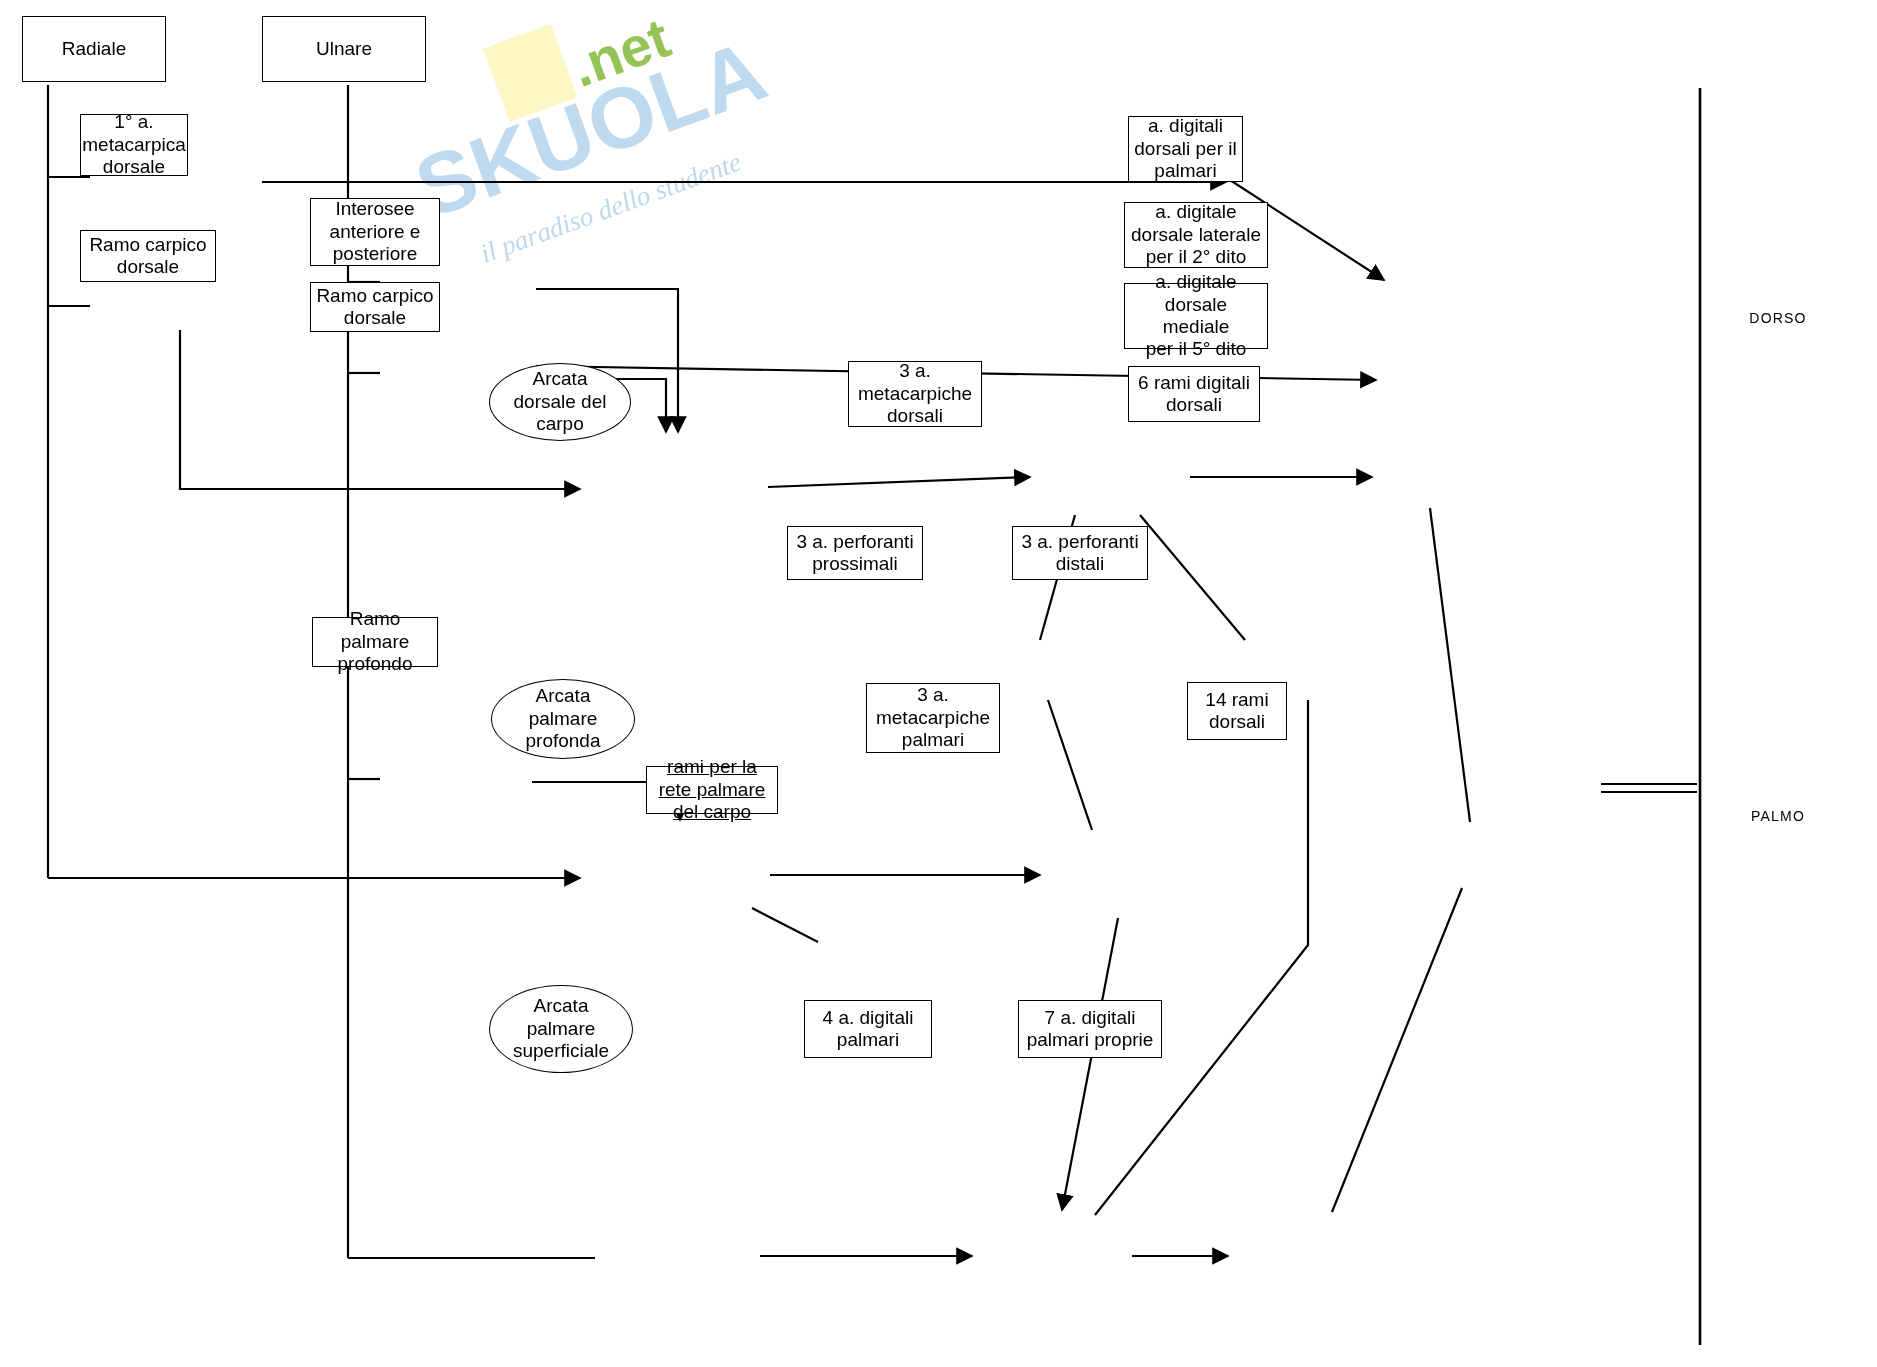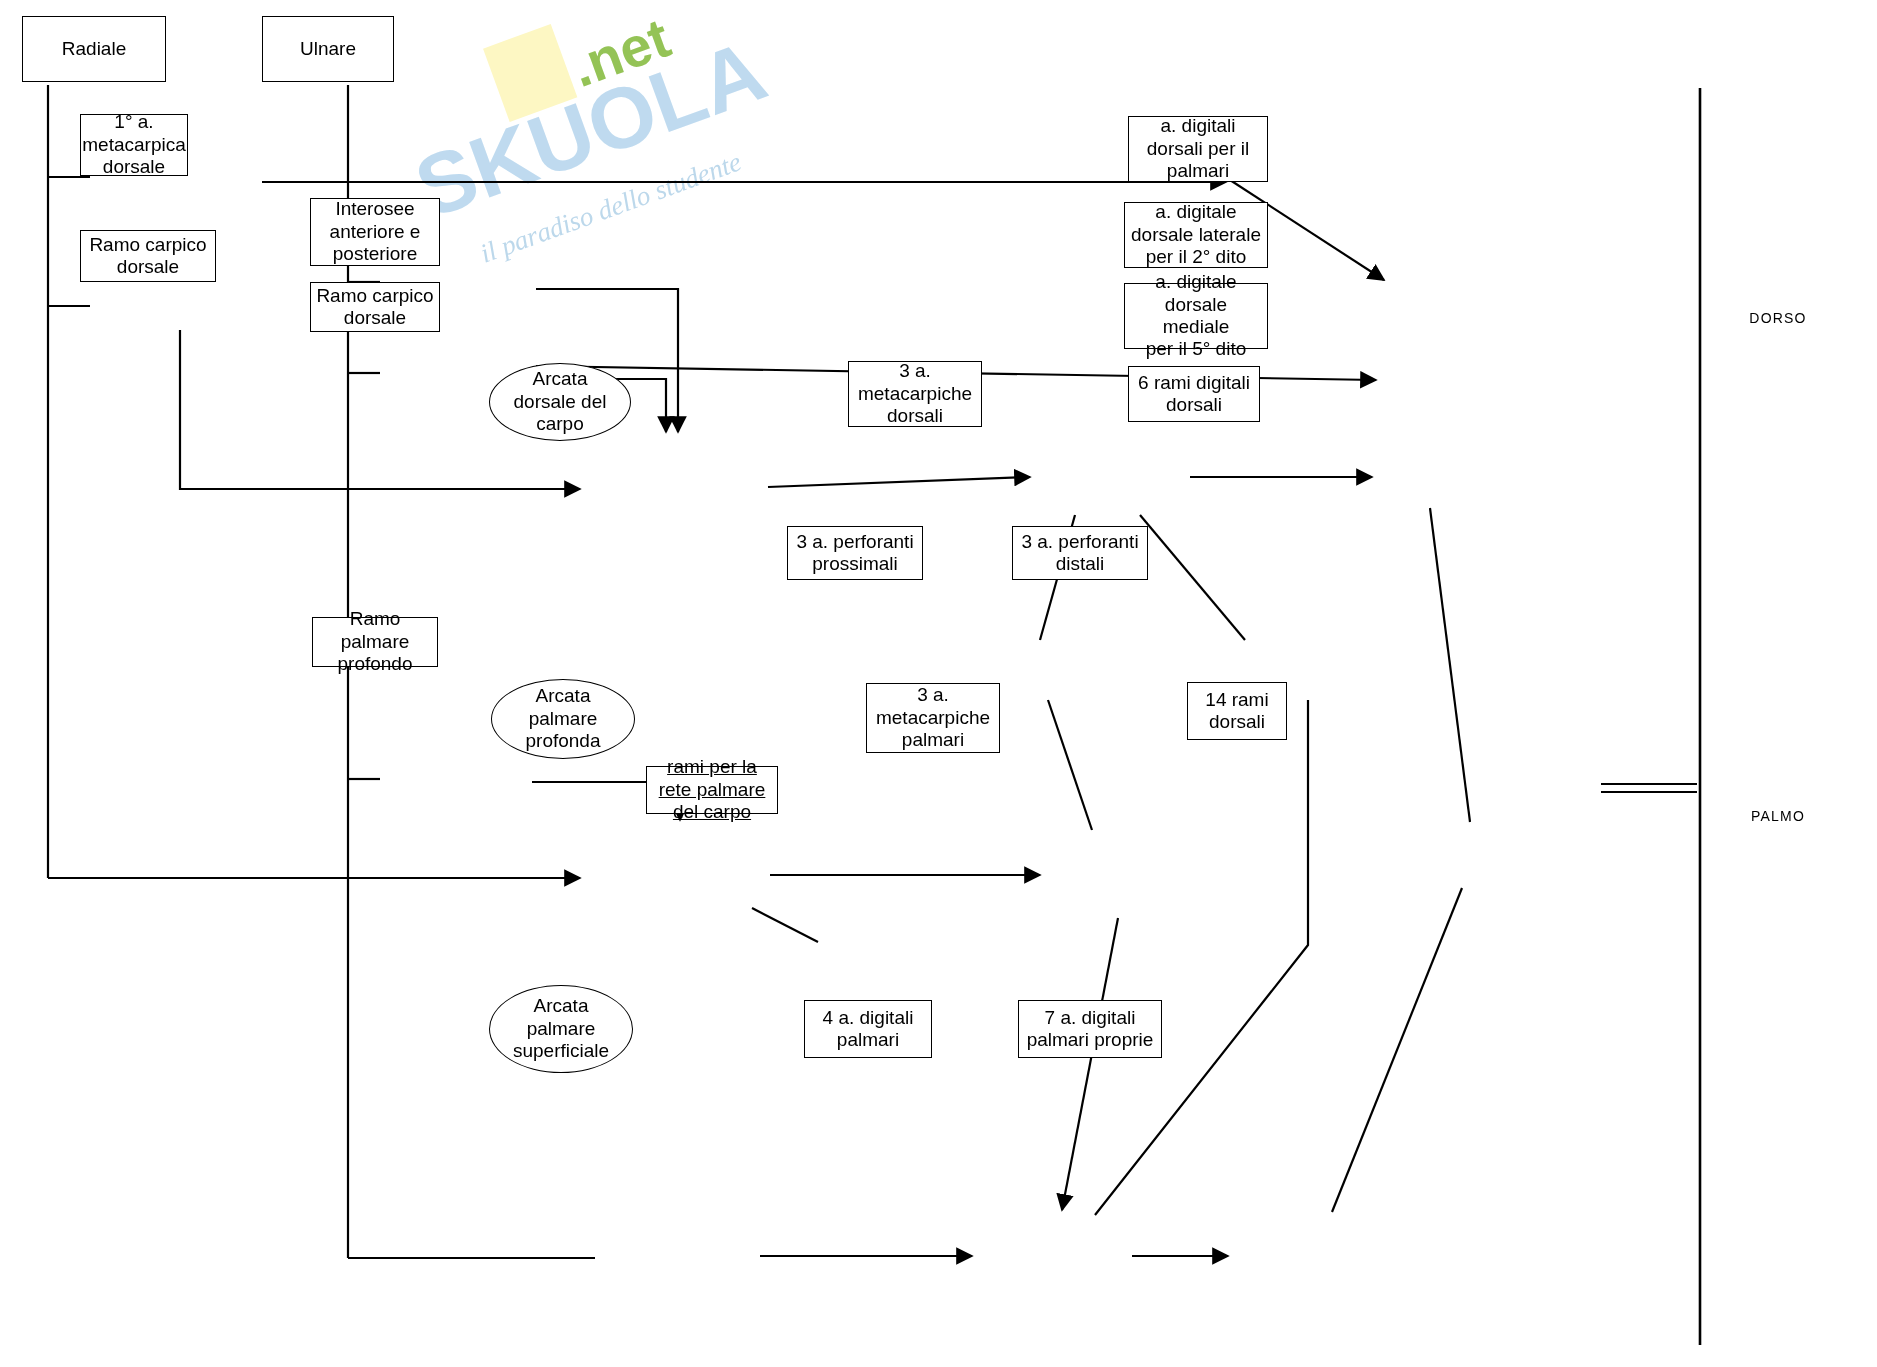--- a/index.html
+++ b/index.html
@@ -143,21 +143,21 @@
       <path d="M 1700 88 L 1700 1345" stroke-width="2.6"></path>
       <path d="M 1601 784 L 1697 784" stroke-width="2.2"></path>
       <path d="M 1601 792 L 1697 792" stroke-width="2.2"></path>
     </g>
   </svg>
 
   <div class="node" style="left:22px; top:16px; width:144px; height:66px;">
     <span>Radiale</span>
   </div>
 
-  <div class="node" style="left:262px; top:16px; width:132px; height:66px;">
+  <div class="node" style="left:262px; top:16px; width:164px; height:66px;">
     <span>Ulnare</span>
   </div>
 
   <div class="node" style="left:80px; top:114px; width:108px; height:62px;">
     <span>
         <span>1° a.</span>
         <span>metacarpica</span>
         <span>dorsale</span>
       </span>
   </div>
@@ -177,21 +177,21 @@
       </span>
   </div>
 
   <div class="node" style="left:310px; top:282px; width:130px; height:50px;">
     <span>
         <span>Ramo carpico</span>
         <span>dorsale</span>
       </span>
   </div>
 
-  <div class="node" style="left:1128px; top:116px; width:140px; height:66px;">
+  <div class="node" style="left:1128px; top:116px; width:115px; height:66px;">
     <span>
         <span>a. digitali</span>
         <span>dorsali per il</span>
         <span>palmari</span>
       </span>
   </div>
 
   <div class="node" style="left:1124px; top:202px; width:144px; height:66px;">
     <span>
         <span>a. digitale</span>

